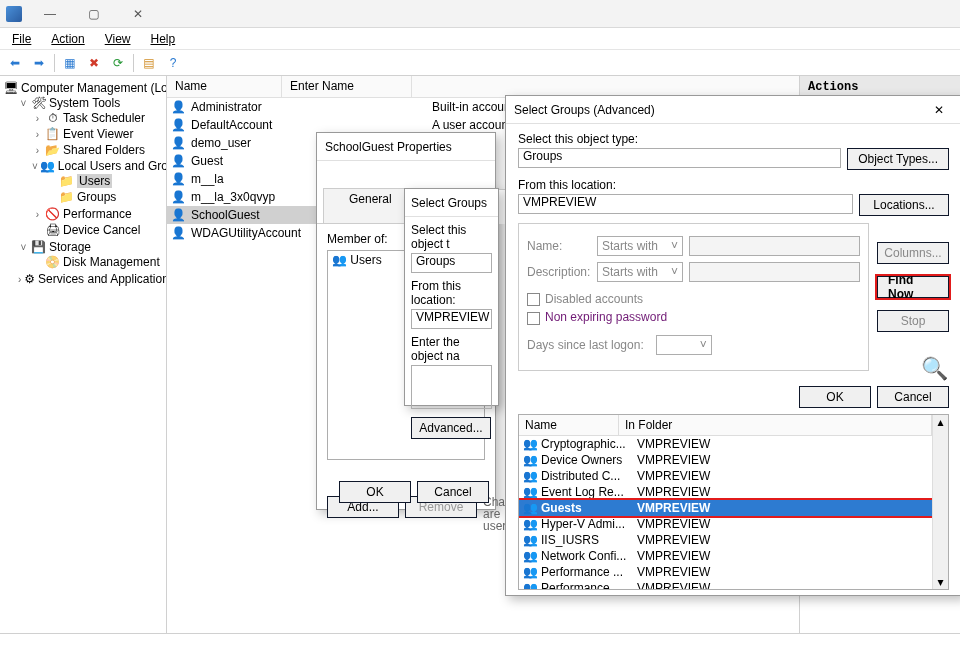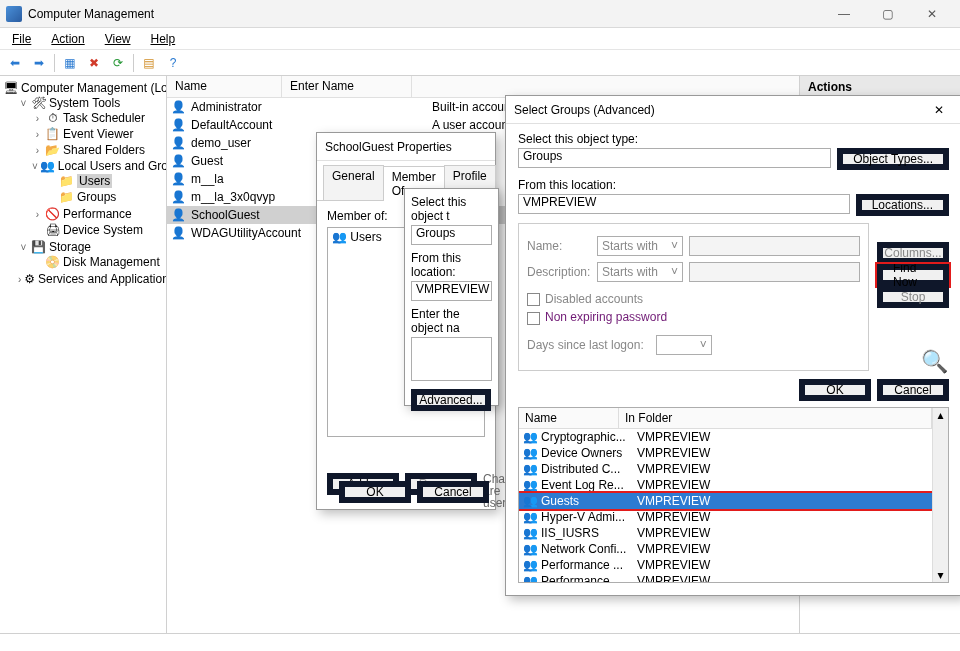--- a/index.html
+++ b/index.html
@@ -31,56 +31,55 @@
   .list { flex:1; border-right:1px solid #d0d0d0; position:relative;}
   .list-header{display:flex;height:22px;border-bottom:1px solid #e0e0e0;background:#fafafa;}
   .list-header span{padding:3px 8px;border-right:1px solid #e0e0e0;}
   .col-name{width:115px;} .col-full{width:130px;} .col-desc{flex:1;}
   .list-body .row{display:flex;align-items:center;height:18px;}
   .list-body .row .ic{width:16px;margin:0 4px;}
   .list-body .row.sel{background:#d0d0d0;}
   .row .c1{width:111px;} .row .c2{width:130px;} .row .c3{flex:1;white-space:nowrap;overflow:hidden;}
 
   .actions { width:160px; }
-  .actions-hdr{background:#e8e8e8;border-bottom:1px solid #c0c0c0;padding:4px 8px;font-weight:600;}
+  .actions-hdr{background:#e8e8e8;border-bottom:1px solid #c0c0c0;padding:4px 8px;font-weight:600;font-family:Liberation Mono, monospace;}
   .actions-strip{height:18px;background:#e8eff8;border-top:1px solid #c8d8ec;border-bottom:1px solid #c8d8ec;display:flex;justify-content:flex-end;align-items:center;padding-right:4px;}
   .tri-up{color:#2a5ca0;}
   .actions-more{padding:2px 8px;text-align:right;}
 
   .statusbar{height:18px;border-top:1px solid #d0d0d0;}
 
   
   .dialog{position:absolute;background:#fff;border:1px solid #999;box-shadow:4px 4px 10px rgba(0,0,0,.25);}
   .dlg-title{height:28px;display:flex;align-items:center;padding:0 8px;background:#fff;border-bottom:1px solid #e0e0e0;}
   .dlg-title .x{margin-left:auto;width:28px;text-align:center;}
-  .btn{min-width:72px;height:22px;background:#f0f0f0;border:6px solid #0f172a;display:inline-flex;align-items:center;justify-content:center;padding:0 10px;}
+  .btn{min-width:72px;height:22px;background:#f0f0f0;border:1px solid #0f172a;display:inline-flex;align-items:center;justify-content:center;padding:0 10px;}
   .input{border:1px solid #adadad;background:#fff;height:20px;padding:0 4px;width:100%;}
   .select{border:1px solid #adadad;background:#fff;height:20px;display:flex;align-items:center;justify-content:space-between;padding:0 4px;}
   .cbk{display:inline-block;width:13px;height:13px;border:1px solid #888;margin-right:5px;vertical-align:middle;}
   .tab-row{display:flex;border-bottom:1px solid #ccc;}
-  .tab{padding:3px 8px;border:1px solid #ccc;border-bottom:none;margin-right:-1px;background:#f3f3f3;}
+  .tab{padding:3px 25px;border:1px solid #ccc;border-bottom:none;margin-right:-1px;background:#f3f3f3;margin-top:23px;}
   .tab.active{background:#fff;position:relative;top:1px;}
 
-  .hl-red{outline:2px solid #e21b1b;outline-offset:0;}
+  .hl-red{outline:2px solid #e21b1b;outline-offset:0;font-weight:bold;}
   .gbox{border:1px solid #ccc;padding:8px;margin:4px 0;}
   .results-hdr{display:flex;background:#fafafa;border-bottom:1px solid #ddd;}
   .results-hdr span{padding:3px 6px;border-right:1px solid #ddd;}
   .res-row{display:flex;align-items:center;height:16px;}
   .res-row.sel{background:#2d7bd1;color:#fff;}
   .res-row .gic{width:14px;margin:0 4px;}
   .res-row .n{width:96px;white-space:nowrap;overflow:hidden;text-overflow:ellipsis;}
   .res-row .f{flex:1;}
   .grp-ic{color:#c59a3a;}
 </style>
 </head>
 <body>
 
 <div class="titlebar">
   <div class="app-icon"></div>
-  <span class="title">Computer Management</span>
   <div class="winbtn">—</div>
   <div class="winbtn">▢</div>
   <div class="winbtn close">✕</div>
 </div>
 
 <div class="menubar">
   <span>File</span>
   <span>Action</span>
   <span>View</span>
   <span>Help</span>
@@ -163,21 +162,21 @@
                   <div class="node">
                     <span class="caret">›</span>
                     <span class="icn">🚫</span>
                     <span>Performance</span>
                   </div>
                 </li>
               <li>
                   <div class="node">
                     <span class="caret"></span>
                     <span class="icn">🖨</span>
-                    <span>Device System</span>
+                    <span>Device Cancel</span>
                   </div>
                 </li>
             </ul>
           </li>
           <li>
               <div class="node">
                 <span class="caret">˅</span>
                 <span class="icn">💾</span>
                 <span>Storage</span>
               </div>
@@ -294,20 +293,23 @@
       <div style="color:#666;font-size:11px;line-height:12px"><span>Cha</span><br><span>are </span><br><span>user</span></div>
     </div>
   </div>
   <div style="position:absolute;bottom:6px;right:6px;display:flex;gap:6px">
     <div class="btn">OK</div>
     <div class="btn">Cancel</div>
   </div>
 </div>
 
 <div class="dialog" style="left:404px;top:188px;width:95px;height:218px">
+  <div class="dlg-title" style="padding-left:6px">
+      <span>Select Groups</span>
+    </div>
   <div style="padding:6px">
     <div>Select this object t</div>
     <div class="input" style="margin:2px 0 6px 0">Groups</div>
     <div>From this location:</div>
     <div class="input" style="margin:2px 0 6px 0">VMPREVIEW</div>
     <div>Enter the object na</div>
     <div style="border:1px solid #adadad;height:44px;margin:2px 0 8px 0"></div>
     <div class="btn" style="width:80px">Advanced...</div>
   </div>
 </div>
@@ -354,21 +356,21 @@
           <div style="display:flex;align-items:center;color:#888">
             <span>Days since last logon:</span>
             <div class="select" style="width:56px;margin-left:12px;color:#888">
                 <span></span>
                 <span>˅</span>
               </div>
           </div>
         </div>
       </div>
 
-      <div style="width:72px;display:flex;flex-direction:column;gap:0;padding-top:18px">
+      <div style="width:72px;display:flex;flex-direction:column;gap:12px;padding-top:18px">
         <div class="btn" style="color:#888">Columns...</div>
         <div class="btn hl-red">Find Now</div>
         <div class="btn" style="color:#888">Stop</div>
         <div style="flex:1"></div>
         <div style="align-self:flex-end;font-size:22px">🔍</div>
       </div>
     </div>
 
     <div style="display:flex;justify-content:flex-end;gap:6px;margin:4px 0 6px 0">
       <div class="btn">OK</div>

